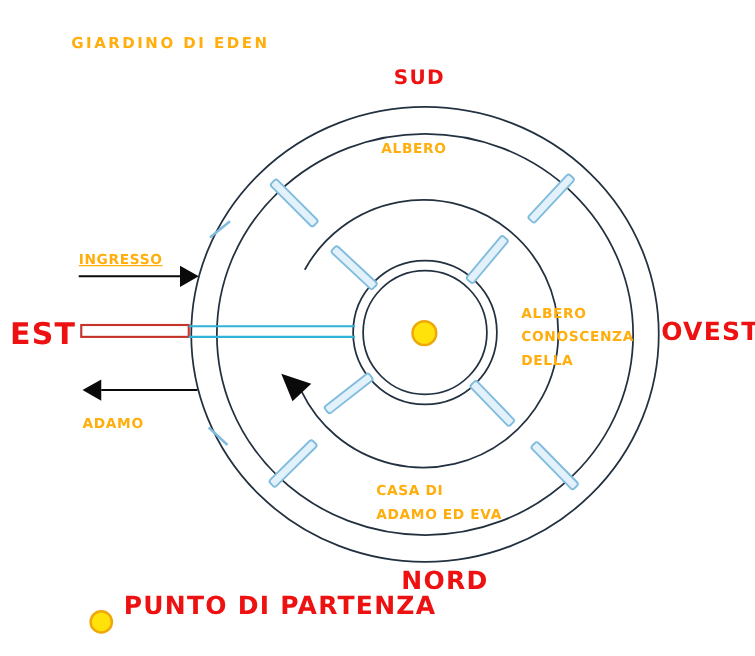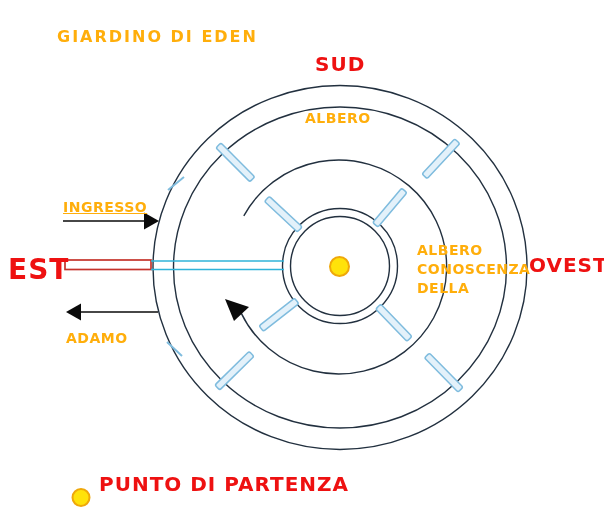--- a/index.html
+++ b/index.html
@@ -16,26 +16,26 @@
   }
   html,body{margin:0;padding:0;background:#fff;}
   #stage{
     position:relative;width:604px;height:525px;background:#ffffff;overflow:hidden;
     font-family:"DejaVu Sans","Liberation Sans",sans-serif;font-weight:bold;
   }
   #diagram{position:absolute;left:0;top:0;}
   .lbl{position:absolute;white-space:nowrap;}
   .orange{color:var(--label-orange);}
   .red{color:var(--compass-red);}
-  .title{left:57px;top:27px;font-size:16px;letter-spacing:2px;text-align:right;}
-  .sud{left:315px;top:52px;font-size:20px;letter-spacing:1px;}
+  .title{left:57px;top:27px;font-size:12px;letter-spacing:2px;text-align:right;}
+  .sud{left:315px;top:52px;font-size:16px;letter-spacing:1px;}
   .nord{left:321px;top:452px;font-size:20px;letter-spacing:1px;}
-  .est{left:8px;top:253px;font-size:28px;letter-spacing:1px;}
+  .est{left:8px;top:253px;font-size:24px;letter-spacing:1px;}
   .ovest{left:529px;top:253px;font-size:20px;letter-spacing:1px;}
-  .small{font-size:14px;line-height:19px;letter-spacing:0.5px;}
+  .small{font-size:11px;line-height:19px;letter-spacing:0.5px;}
   .ingresso{left:63px;top:198px;text-decoration:underline;}
   .uscita{left:66px;top:329px;}
   .vita{left:305px;top:109px;}
   .conoscenza{left:417px;top:241px;}
   .casa{left:301px;top:383px;}
   .legendtext{left:99px;top:472px;font-size:20px;letter-spacing:1px;}
   .wall{fill:none;stroke:var(--wall-line);stroke-width:1.4;}
   .spoke{fill:var(--spoke-fill);stroke:var(--path-blue-light);stroke-width:1.5;}
   .tick{stroke:var(--path-blue-light);stroke-width:2;fill:none;}
   .corridor{stroke:var(--corridor-cyan);stroke-width:1.7;fill:none;}
@@ -92,31 +92,36 @@
       <line class="blackline" x1="81" y1="312" x2="158" y2="312"></line>
       <polygon class="blackfill" points="66,312 81,303.5 81,320.5"></polygon>
     </g>
 
     <circle class="startdot" cx="81" cy="497.5" r="8.5"></circle>
   </svg>
 
   <div class="lbl orange title">GIARDINO DI EDEN</div>
 
   <div class="lbl red sud">SUD</div>
+  <div class="lbl red nord">NORD</div>
   <div class="lbl red est">EST</div>
   <div class="lbl red ovest">OVEST</div>
 
   <div class="lbl orange small ingresso">INGRESSO</div>
   <div class="lbl orange small uscita">ADAMO</div>
 
   <div class="lbl orange small vita">
     <div>ALBERO</div>
   </div>
 
   <div class="lbl orange small conoscenza">
     <div>ALBERO</div>
     <div>CONOSCENZA</div>
     <div>DELLA</div>
   </div>
 
+  <div class="lbl orange small casa">
+    <div>CASA DI</div>
+    <div>ADAMO ED EVA</div>
+  </div>
 
   <div class="lbl red legendtext">PUNTO DI PARTENZA</div>
 </div>
 
 </body></html>

